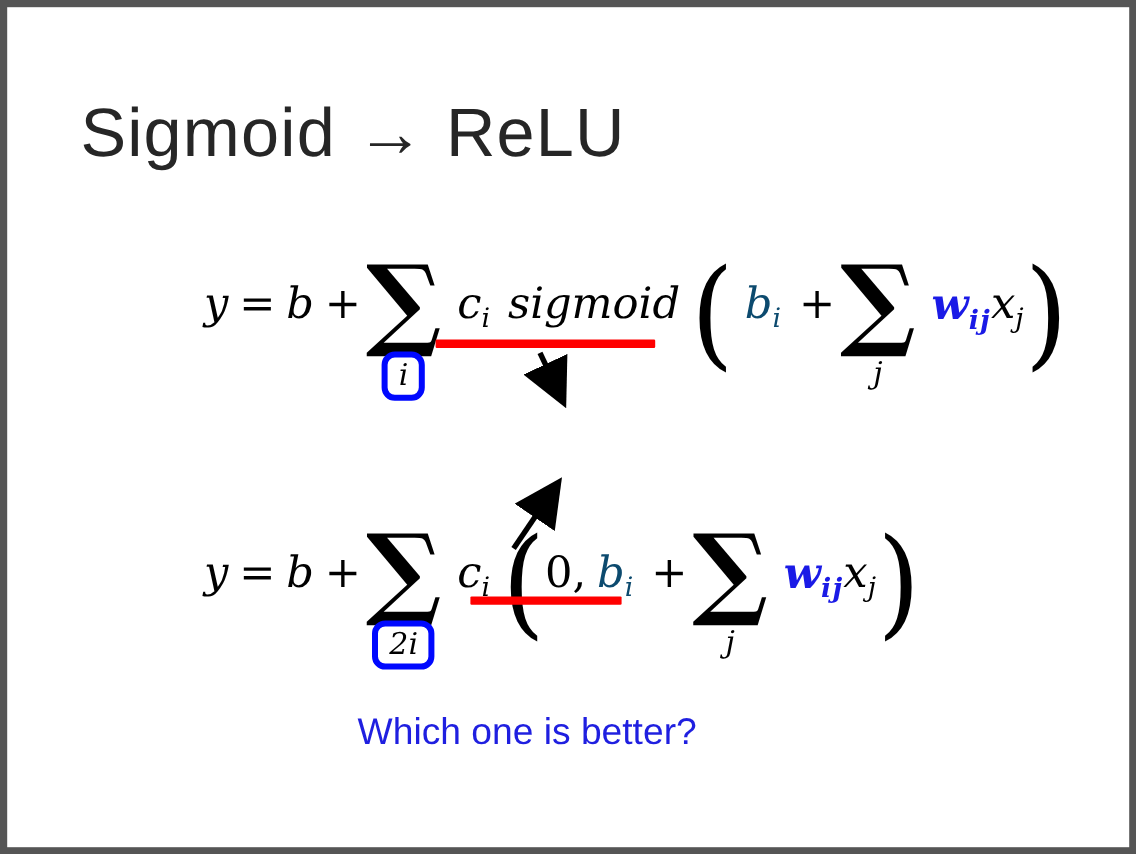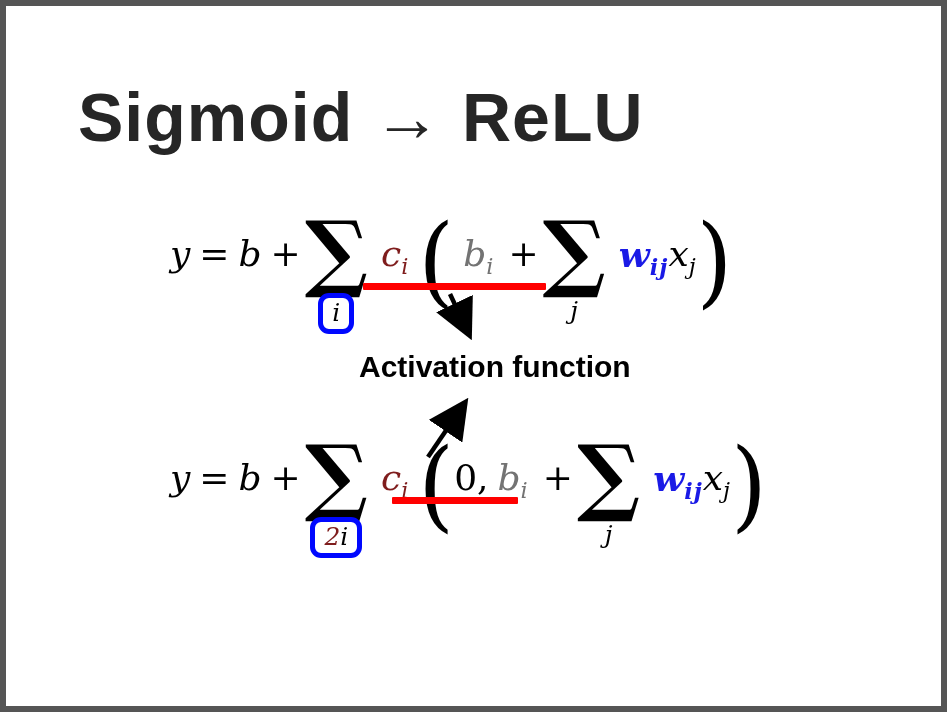--- a/index.html
+++ b/index.html
@@ -12,23 +12,23 @@
   }
   .slide{
     position:absolute;
     left:6px; top:6px; right:6px; bottom:6px;
     background:#ffffff;
     overflow:hidden;
   }
   
   .title{
     position:absolute;
-    left:72px; top:72px;
-    font-size:68px;
-    font-weight:700;
+    left:61px; top:72px;
+    font-size:57px;
+    font-weight:400;
     color:#262626;
     letter-spacing:1px;
     white-space:nowrap;
   }
   
   .formula{
     position:absolute;
     display:flex;
     align-items:flex-start;
     white-space:nowrap;
@@ -46,22 +46,22 @@
   .f2 .mt{ margin-top:26px; }
   .up{ font-style:normal; } 
   .mt sub{
     font-size:0.62em;
     line-height:0;
     vertical-align:-0.35em;
     letter-spacing:1px;
   }
   .sp-l{ margin-left:9px; }
   .sp-xl{ margin-left:14px; }
-  .red{ color:#7f1d1d;text-align:right; }
-  .green{ color:#737373;text-align:right; }
+  .red{ color:#000000;text-align:right; }
+  .green{ color:#0c4a6e;text-align:right; }
   .blue{ color:#1a1ae6;font-weight:bold; }
   
   .sum{
     display:flex;
     flex-direction:column;
     align-items:center;
     margin:0 4px;
   }
   .sigma{
     font-family:"DejaVu Serif","DejaVu Sans",serif;
@@ -138,20 +138,21 @@
   <div class="formula f1">
     <span class="mt">y</span>
     <span class="mt up sp-l">=</span>
     <span class="mt sp-l">b</span>
     <span class="mt up sp-l">+</span>
     <span class="sum sp-l">
       <span class="sigma">∑</span>
       <span class="sum-index boxed"><span>i</span></span>
     </span>
     <span class="mt red sp-l"><span>c</span><sub>i</sub></span>
+    <span class="mt sp-xl">sigmoid</span>
     <span class="paren sp-l">(</span>
     <span class="mt green sp-l"><span>b</span><sub>i</sub></span>
     <span class="mt up sp-xl">+</span>
     <span class="sum sum-j sp-l">
       <span class="sigma">∑</span>
       <span class="sum-index">j</span>
     </span>
     <span class="mt blue sp-l"><span>w</span><sub>ij</sub></span>
     <span class="mt"><span>x</span><sub>j</sub></span>
     <span class="paren">)</span>
@@ -176,26 +177,26 @@
       <span class="sum-index">j</span>
     </span>
     <span class="mt blue sp-l"><span>w</span><sub>ij</sub></span>
     <span class="mt"><span>x</span><sub>j</sub></span>
     <span class="paren">)</span>
   </div>
 
   <div class="redline u1"></div>
   <div class="redline u2"></div>
 
-  <div class="activation">Activation function</div>
 
   <svg class="arrows" viewBox="0 0 935 700">
     <defs>
       <marker id="ah" markerWidth="9" markerHeight="9" refX="6.5" refY="4.5" orient="auto">
         <polygon points="0,0 9,4.5 0,9" fill="#000"></polygon>
       </marker>
     </defs>
     <line x1="444" y1="288" x2="461" y2="324" stroke="#000" stroke-width="4.5" marker-end="url(#ah)"></line>
     <line x1="422" y1="451" x2="456" y2="401" stroke="#000" stroke-width="4.5" marker-end="url(#ah)"></line>
   </svg>
 
+  <div class="question">Which one is better?</div>
 
 </div>
 
 </body></html>

